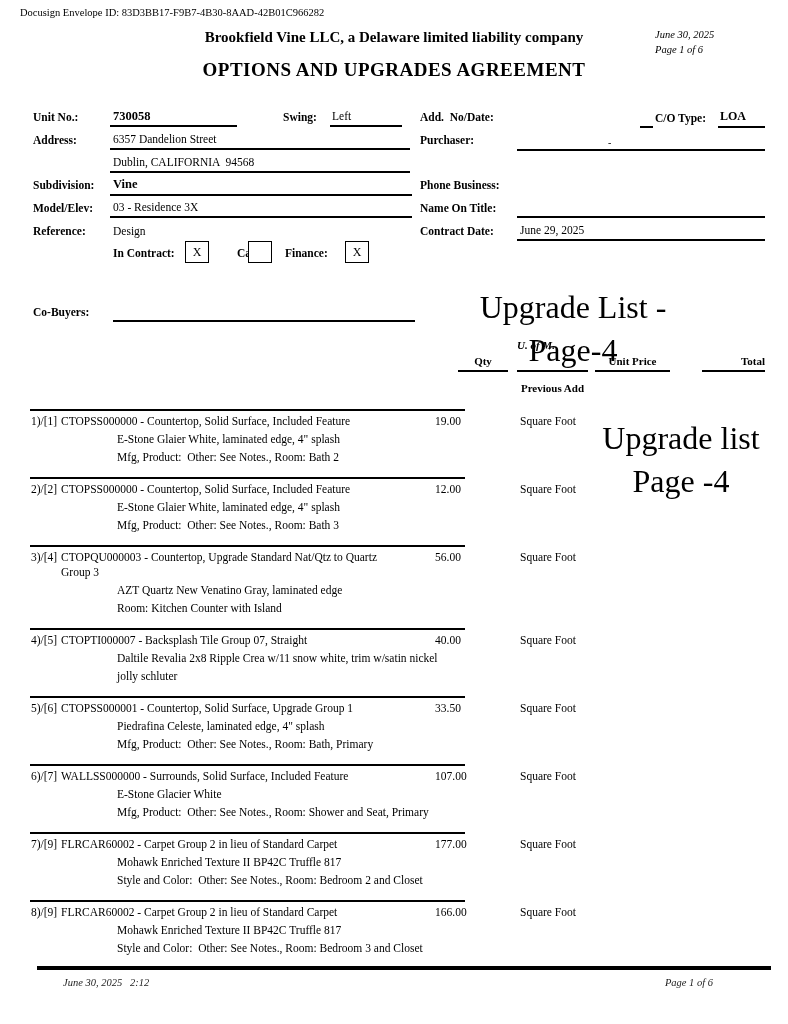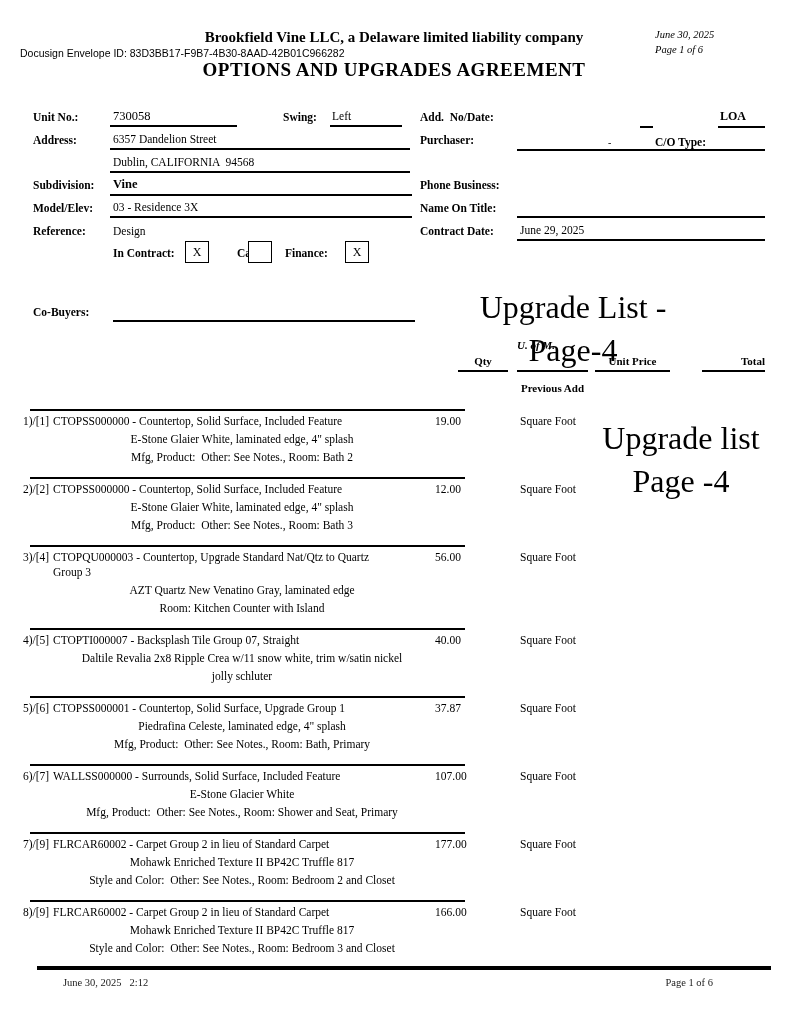--- a/index.html
+++ b/index.html
@@ -1,68 +1,68 @@
 <!DOCTYPE html>
 <html><head>
 <meta charset="utf-8">
 <style>
   html,body{margin:0;padding:0;}
   body{width:788px;height:1024px;background:#ffffff;overflow:hidden;
        font-family:"Liberation Serif", serif;color:#000;}
   #page{position:relative;width:788px;height:1024px;background:#fff;}
   .abs{position:absolute;}
   .pre{white-space:pre-wrap;}
-  .sans{font-family:Liberation Sans, sans-serif;margin-top:40px;}
+  .sans{font-family:Liberation Serif, serif;}
   .lbl{font-weight:bold;font-size:11.5px;line-height:13px;}
   .val{font-size:11.5px;line-height:13px;}
   .it{font-style:italic;}
   .uline{position:absolute;background:#000;height:1.5px;}
   .uline.thick{height:2px;}
   .checkbox{position:absolute;width:22px;height:20px;border:1.6px solid #000;
             font-size:12px;line-height:20px;text-align:center;background:#fff;}
   .colhead{font-weight:bold;font-size:11px;line-height:12px;}
   .overlay{position:absolute;font-size:32px;line-height:43px;text-align:center;color:#000;}
   
   #items{position:absolute;left:0;top:409px;width:788px;}
-  .item{position:relative;padding:5px 0 12px 8px;font-size:11.5px;line-height:15px;}
+  .item{position:relative;padding:5px 0 12px 16px;font-size:11.5px;line-height:15px;}
   .item .rule{position:absolute;top:0;left:30px;width:435px;height:2px;background:#000;}
   .item .t-line{margin:0 0 0 45px;width:390px;}
   .item .num{display:inline-block;width:45px;margin-left:-45px;padding-left:15px;box-sizing:border-box;font-weight:normal;}
   .item .t-line{padding-left:45px;margin-left:0;}
   .item .t2{margin-left:45px;}
-  .item .desc{margin-left:54px;margin-top:3px;width:360px;text-align:center;}
+  .item .desc{margin-left:101px;margin-top:3px;width:360px;}
   .item .qty{position:absolute;left:435px;top:5px;width:70px;text-align:left;}
   .item .uom{position:absolute;left:520px;top:5px;}
   
   .footbar{position:absolute;left:37px;top:966px;width:734px;height:4px;background:#000;}
-  .foot-txt{font-size:10.5px;color:#222;line-height:12px;}
+  .foot-txt{font-size:10.5px;font-style:italic;color:#222;line-height:12px;}
 </style>
 </head>
 <body>
 
 <div id="page">
 
   <div class="abs sans pre" style="left:20px;top:7px;font-size:10.5px;">Docusign Envelope ID: 83D3BB17-F9B7-4B30-8AAD-42B01C966282</div>
 
   <div class="abs" style="left:0;top:29px;width:788px;text-align:center;font-weight:bold;font-size:15px;">Brookfield Vine LLC, a Delaware limited liability company</div>
   <div class="abs it" style="left:655px;top:29px;font-size:10.5px;">June 30, 2025</div>
   <div class="abs it" style="left:655px;top:44px;font-size:10.5px;">Page 1 of 6</div>
   <div class="abs" style="left:0;top:59px;width:788px;text-align:center;font-weight:bold;font-size:19px;letter-spacing:0.5px;">OPTIONS AND UPGRADES AGREEMENT</div>
 
   <div class="abs lbl pre" style="left:33px;top:111px;">Unit No.:</div>
-  <div class="abs" style="left:113px;top:109px;font-weight:normal;font-size:12.5px;">730058</div>
+  <div class="abs" style="left:113px;top:109px;font-weight:bold;font-size:12.5px;">730058</div>
   <div class="uline thick" style="left:110px;top:125px;width:127px;"></div>
 
   <div class="abs lbl pre" style="left:283px;top:111px;">Swing:</div>
   <div class="abs val" style="left:332px;top:110px;">Left</div>
   <div class="uline" style="left:330px;top:125px;width:72px;"></div>
 
   <div class="abs lbl pre" style="left:420px;top:111px;">Add.  No/Date:</div>
   <div class="uline thick" style="left:640px;top:126px;width:13px;"></div>
-  <div class="abs lbl pre" style="left:655px;top:112px;margin-top:24px;">C/O Type:</div>
+  <div class="abs lbl pre" style="left:655px;top:112px;">C/O Type:</div>
   <div class="abs val" style="left:720px;top:110px;font-size:12px;font-weight:bold;">LOA</div>
   <div class="uline thick" style="left:718px;top:126px;width:47px;"></div>
 
   <div class="abs lbl pre" style="left:33px;top:134px;">Address:</div>
   <div class="abs val pre" style="left:113px;top:133px;">6357 Dandelion Street</div>
   <div class="uline" style="left:110px;top:148px;width:300px;"></div>
   <div class="abs val pre" style="left:113px;top:156px;">Dublin, CALIFORNIA  94568</div>
   <div class="uline thick" style="left:110px;top:171px;width:300px;"></div>
 
   <div class="abs lbl pre" style="left:420px;top:134px;">Purchaser:</div>
@@ -155,21 +155,21 @@
       <div class="desc pre">jolly schluter</div>
       <div class="qty">40.00</div>
       <div class="uom">Square Foot</div>
     </div>
 
     <div class="item">
       <div class="rule"></div>
       <div class="t-line"><span class="num">5)/[6]</span><span class="pre">CTOPSS000001 - Countertop, Solid Surface, Upgrade Group 1</span></div>
       <div class="desc pre">Piedrafina Celeste, laminated edge, 4" splash</div>
       <div class="desc pre">Mfg, Product:  Other: See Notes., Room: Bath, Primary</div>
-      <div class="qty">37.87</div>
+      <div class="qty">33.50</div>
       <div class="uom">Square Foot</div>
     </div>
 
     <div class="item">
       <div class="rule"></div>
       <div class="t-line"><span class="num">6)/[7]</span><span class="pre">WALLSS000000 - Surrounds, Solid Surface, Included Feature</span></div>
       <div class="desc pre">E-Stone Glacier White</div>
       <div class="desc pre">Mfg, Product:  Other: See Notes., Room: Shower and Seat, Primary</div>
       <div class="qty">107.00</div>
       <div class="uom">Square Foot</div>

